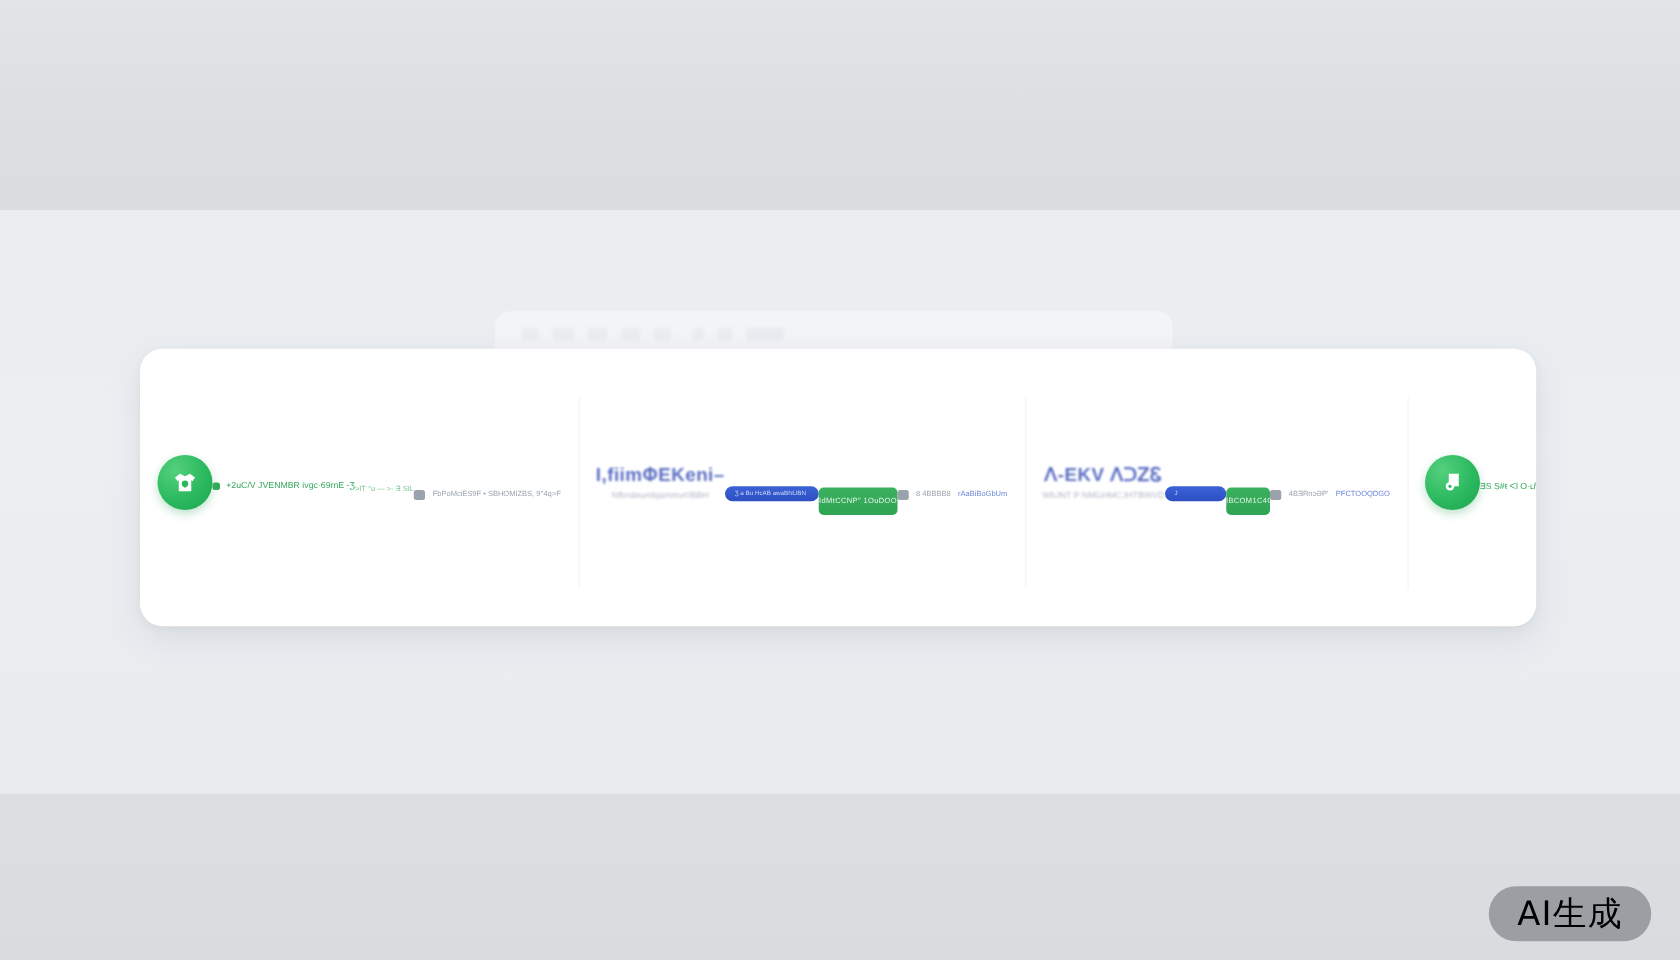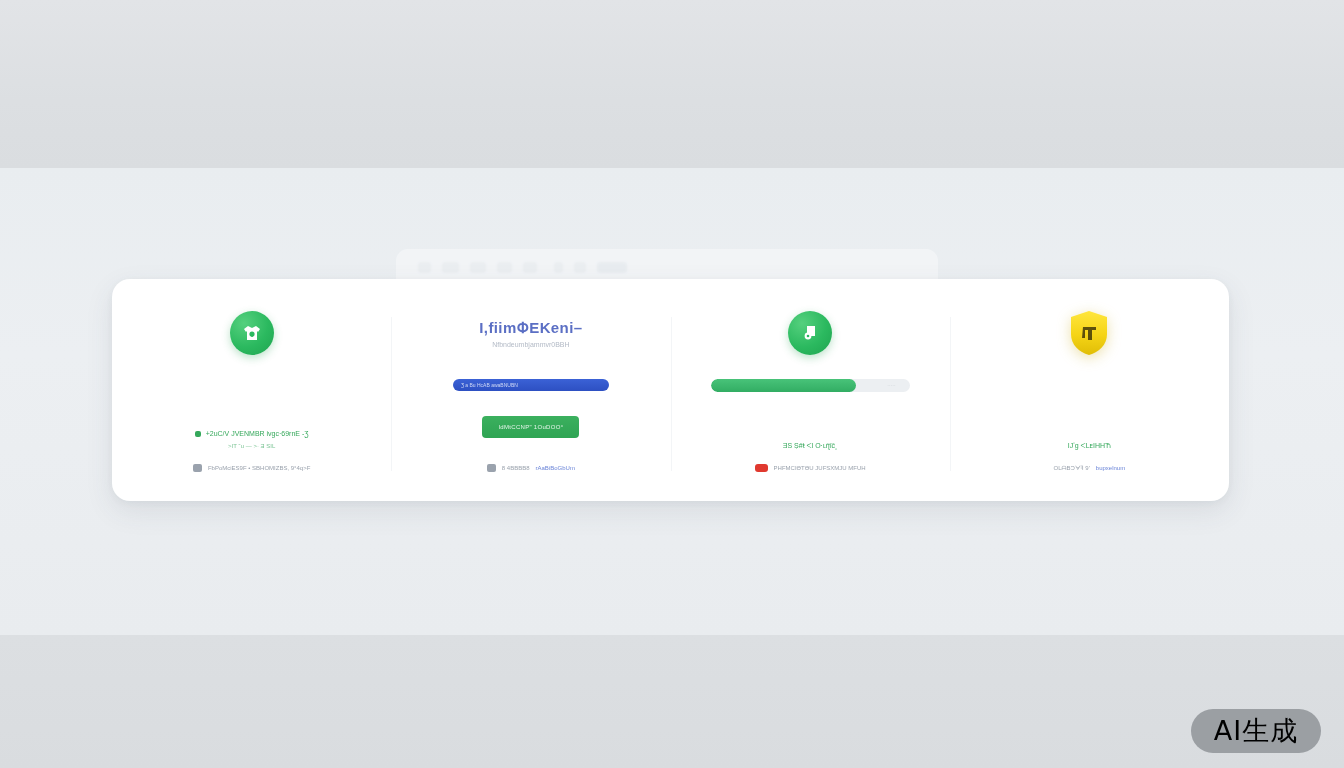--- a/index.html
+++ b/index.html
@@ -88,21 +88,21 @@
                 0 2px 7px rgba(60,70,85,.05);
     display: flex;
     overflow: hidden;
   }
 
   .panel {
     position: relative;
     flex: 1 1 0;
     padding: 26px 14px 29px;
     display: flex;
-    flex-direction: column;
+    flex-direction: row;
     align-items: center;
   }
   .panel + .panel::before {
     content: "";
     position: absolute;
     left: 0;
     top: 38px;
     bottom: 30px;
     width: 1px;
     background: #f3f5f7;
@@ -358,20 +358,38 @@
       </div>
       <button class="cta">IdMtCCNP"  1OuDOO°</button>
       <div class="spacer"></div>
       <div class="footer-row">
         <span class="footer-icon"></span>
         <span class="footer-text">8 4BBBB8</span>
         <span class="footer-link">rAaBiBoGbUm</span>
       </div>
     </div>
 
+    <div class="panel">
+      <div class="icon-wrap">
+        <div>
+          <div class="heading">ᐱ-EKV ᐱᑐᏃᏋ</div>
+          <div class="subtitle">WbJNT P NMGHMCJHTBWVD</div>
+        </div>
+      </div>
+      <div class="pill">
+        <span class="pill-text">J</span>
+      </div>
+      <button class="cta">IBCOM1C4CZVIE5NF'</button>
+      <div class="spacer"></div>
+      <div class="footer-row">
+        <span class="footer-icon"></span>
+        <span class="footer-text">4BƎRnɔƏP'</span>
+        <span class="footer-link">PFCTOOQDGO</span>
+      </div>
+    </div>
 
     <div class="panel">
       <div class="icon-wrap">
         <div class="circle-icon green">
           <svg width="24" height="24" viewBox="0 0 24 24" aria-hidden="true">
             <path d="M9 5 L17 5 L17 15 L12 15 L12 18 L9 18 Z" fill="#ffffff"></path>
             <circle cx="10" cy="15" r="3.4" fill="#ffffff"></circle>
             <circle cx="10" cy="15" r="1.3" fill="#2bb95f"></circle>
           </svg>
         </div>

